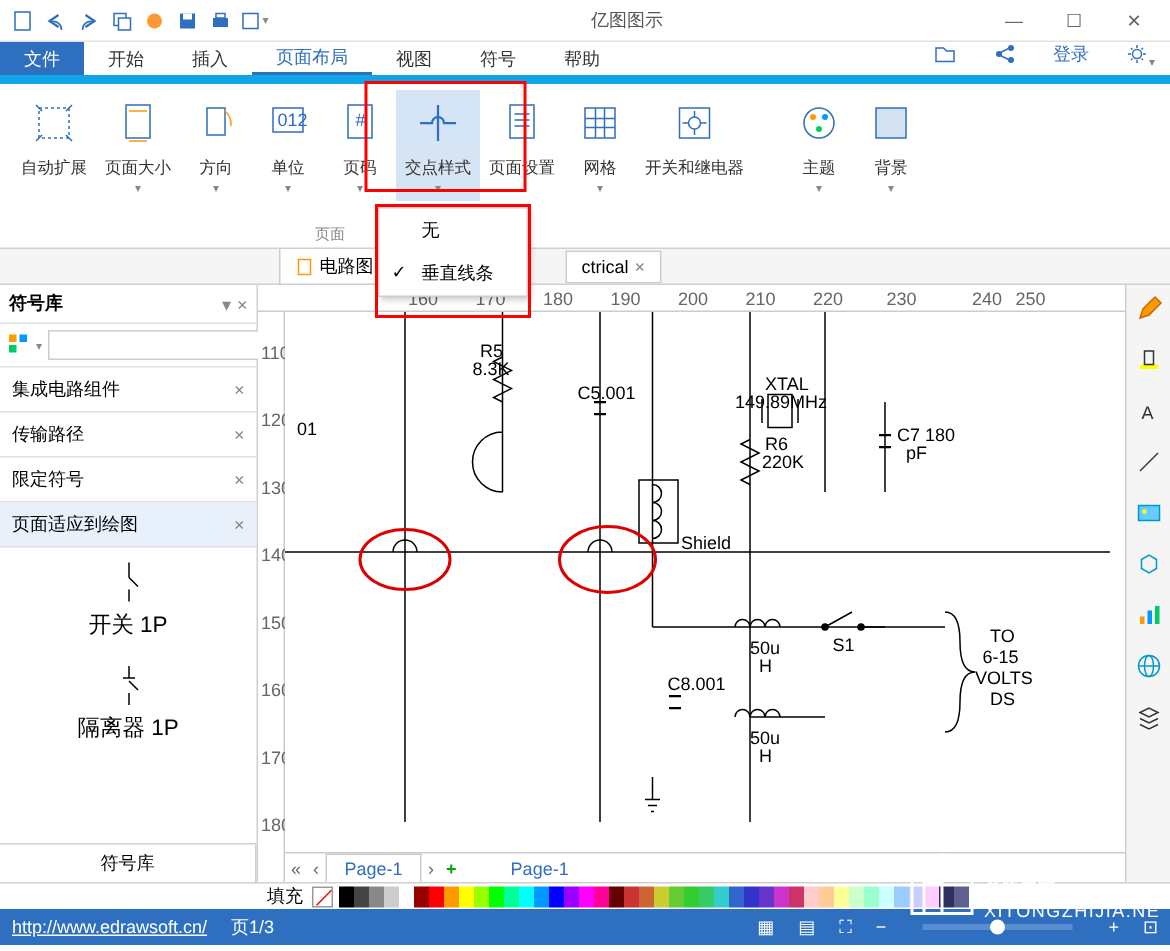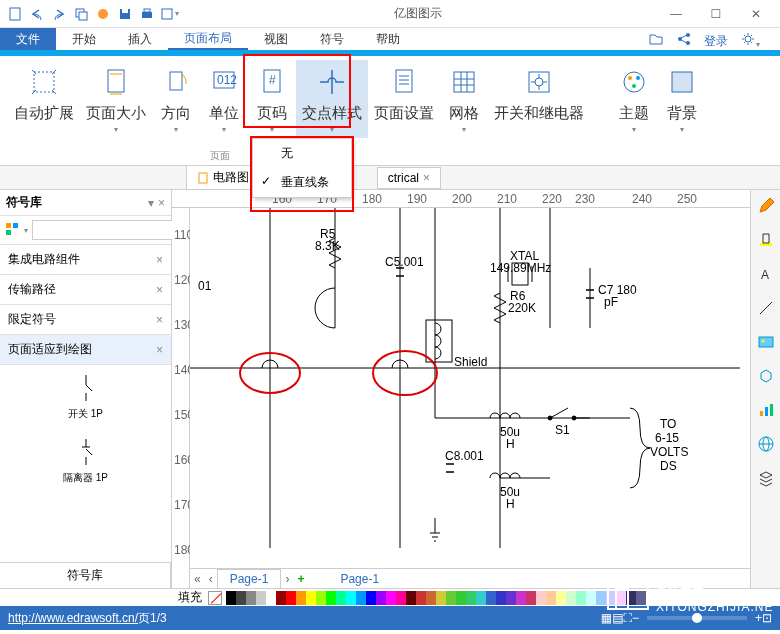--- a/index.html
+++ b/index.html
@@ -6,63 +6,63 @@
 body{width:780px;height:634px;background:#fff;overflow:hidden;position:relative}
 .titlebar{height:28px;background:#fff;display:flex;align-items:center;padding:0 4px;border-bottom:1px solid #e0e0e0}
 .qa-btn{width:22px;height:22px;display:flex;align-items:center;justify-content:center;color:#2e6fbf;cursor:pointer}
 .qa-btn svg{width:16px;height:16px}
 .app-title{flex:1;text-align:center;color:#555}
 .win-btn{width:40px;height:28px;display:flex;align-items:center;justify-content:center;color:#666;cursor:pointer}
 .menubar{height:28px;background:#fff;display:flex;align-items:stretch;border-bottom:6px solid #0ea5e9}
 .menu-tab{padding:0 16px;display:flex;align-items:center;color:#333;cursor:pointer}
 .menu-tab.file{background:#2e6fbf;color:#fff}
 .menu-tab.active{color:#2e6fbf;border-bottom:2px solid #2e6fbf}
-.menu-right{margin-left:auto;display:flex;align-items:flex-end;gap:12px;padding-right:20px}
+.menu-right{margin-left:auto;display:flex;align-items:flex-start;gap:24px;padding-right:10px}
 .menu-right span{color:#2e6fbf;cursor:pointer}
 .ribbon{height:110px;background:#fff;display:flex;align-items:flex-start;padding:4px 8px;border-bottom:1px solid #d0d0d0;position:relative}
 .ribbon-btn{display:flex;flex-direction:column;align-items:center;padding:4px 6px;cursor:pointer;min-width:48px}
 .ribbon-btn.active{background:#d6e5f5}
 .ribbon-icon{width:36px;height:36px;display:flex;align-items:center;justify-content:center;margin-bottom:4px}
-.ribbon-label{font-size:15px;color:#333;text-align:center;white-space:nowrap}
+.ribbon-label{font-size:11px;color:#333;text-align:center;white-space:nowrap}
 .ribbon-dd{font-size:8px;color:#888;margin-top:2px}
 .red-box{position:absolute;border:2px solid red;pointer-events:none}
 .dropdown{position:absolute;background:#fff;border:1px solid #ccc;box-shadow:2px 2px 4px rgba(0,0,0,.2);z-index:10}
 .dropdown-item{padding:6px 24px 6px 28px;cursor:pointer;white-space:nowrap;position:relative}
 .dropdown-item .check{position:absolute;left:8px;top:6px}
 .doc-tabs{height:24px;display:flex;align-items:center;background:#f5f5f5;border-bottom:1px solid #d0d0d0;padding-left:186px}
 .doc-tab{padding:3px 10px;background:#fff;border:1px solid #ccc;margin-right:2px;display:flex;align-items:center;gap:4px}
 .doc-tab .close{color:#888;cursor:pointer}
 .workspace{display:flex;height:398px}
 .left-panel{width:172px;border-right:1px solid #d0d0d0;background:#fff;display:flex;flex-direction:column}
 .panel-header{padding:4px 6px;display:flex;align-items:center;gap:4px;border-bottom:1px solid #e0e0e0}
 .panel-header .title{flex:1;font-weight:bold}
 .panel-toolbar{padding:4px;display:flex;align-items:center;gap:4px;border-bottom:1px solid #e0e0e0}
 .panel-search{flex:1;border:1px solid #ccc;padding:2px 4px;height:20px}
 .category{padding:6px 8px;border-bottom:1px solid #e0e0e0;display:flex;align-items:center;justify-content:space-between;cursor:pointer}
 .category.active{background:#e8f0fb}
 .shapes-area{flex:1;padding:8px;overflow:hidden}
 .shape-item{display:flex;flex-direction:column;align-items:center;margin-bottom:16px}
 .shape-glyph{width:40px;height:30px;display:flex;align-items:center;justify-content:center}
-.shape-label{font-size:10px;margin-top:4px}
+.shape-label{font-size:15px;margin-top:4px}
 .panel-tabs{display:flex;border-top:1px solid #d0d0d0}
 .panel-tabs div{flex:1;padding:4px;text-align:center;border-right:1px solid #d0d0d0;cursor:pointer}
 .canvas-area{flex:1;position:relative;background:#f8f8f8;overflow:hidden}
 .ruler-h{height:18px;background:#fff;border-bottom:1px solid #ccc;position:relative;font-size:9px;color:#666}
 .ruler-h span{position:absolute;top:2px}
 .ruler-v{width:18px;background:#fff;border-right:1px solid #ccc;position:absolute;left:0;top:18px;bottom:0;font-size:9px;color:#666}
 .ruler-v span{position:absolute;left:2px;writing-mode:horizontal-tb}
 .canvas{position:absolute;left:18px;top:18px;right:0;bottom:20px;background:#fff;overflow:hidden}
 .right-toolbar{width:30px;background:#f5f5f5;border-left:1px solid #d0d0d0;display:flex;flex-direction:column;align-items:center;padding-top:4px;gap:10px}
 .right-toolbar div{width:24px;height:24px;display:flex;align-items:center;justify-content:center;cursor:pointer}
 .page-bar{position:absolute;bottom:0;left:18px;right:0;height:20px;background:#fff;border-top:1px solid #ccc;display:flex;align-items:center;font-size:11px}
 .page-bar .nav{padding:0 4px;color:#666;cursor:pointer}
 .page-bar .page-tab{padding:2px 12px;border:1px solid #ccc;color:#2e6fbf}
 .color-bar{height:18px;display:flex;align-items:center;padding-left:172px;background:#fff;border-top:1px solid #d0d0d0}
 .color-swatch{width:10px;height:14px;cursor:pointer}
-.statusbar{height:24px;background:#2e6fbf;color:#fff;display:flex;align-items:center;padding:0 8px;gap:0}
+.statusbar{height:24px;background:#2e6fbf;color:#fff;display:flex;align-items:center;padding:0 8px;gap:16px}
 .statusbar a{color:#fff;text-decoration:underline}
 .zoom-slider{width:100px;height:4px;background:#5a8dd0;position:relative;margin:0 8px}
 .zoom-thumb{width:10px;height:10px;background:#fff;border-radius:50%;position:absolute;top:-3px;left:45px}
 </style>
 </head>
 <body>
 
 <div class="titlebar">
   <div class="qa-btn">
       <svg viewBox="0 0 16 16">
@@ -339,22 +339,22 @@
 
   <div class="canvas-area">
     <div class="ruler-h">
       <span style="left:100px">160</span>
       <span style="left:145px">170</span>
       <span style="left:190px">180</span>
       <span style="left:235px">190</span>
       <span style="left:280px">200</span>
       <span style="left:325px">210</span>
       <span style="left:370px">220</span>
-      <span style="left:403px">230</span>
-      <span style="left:460px">240</span>
+      <span style="left:419px">230</span>
+      <span style="left:476px">240</span>
       <span style="left:505px">250</span>
     </div>
     <div class="ruler-v">
       <span style="top:20px">110</span>
       <span style="top:65px">120</span>
       <span style="top:110px">130</span>
       <span style="top:155px">140</span>
       <span style="top:200px">150</span>
       <span style="top:245px">160</span>
       <span style="top:290px">170</span>

